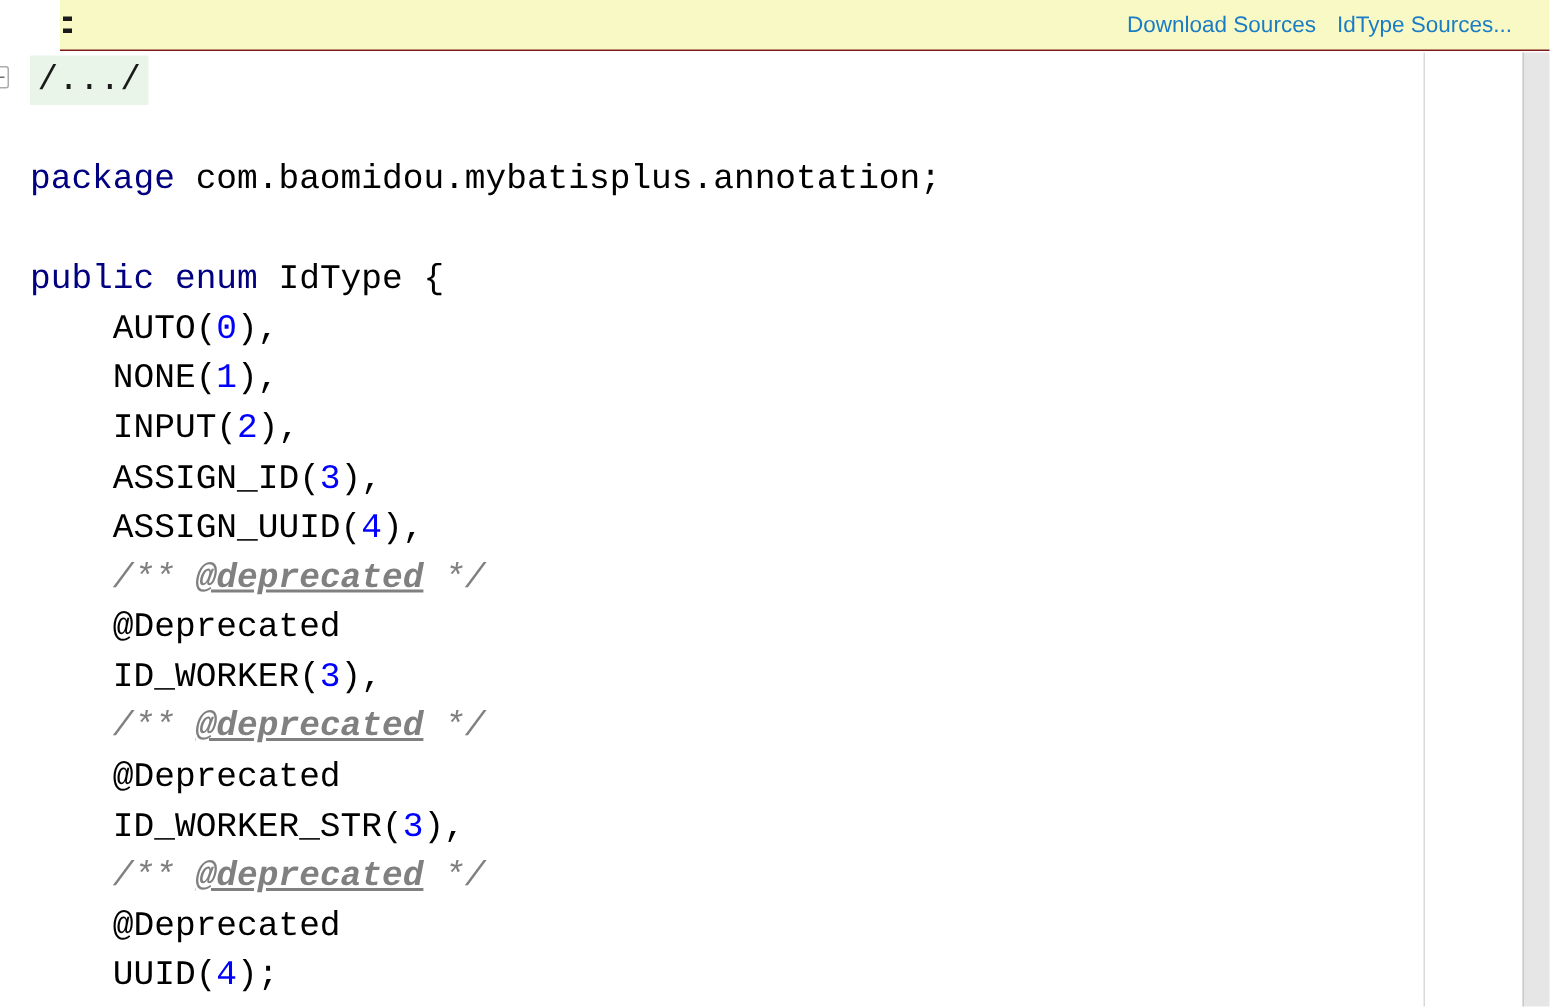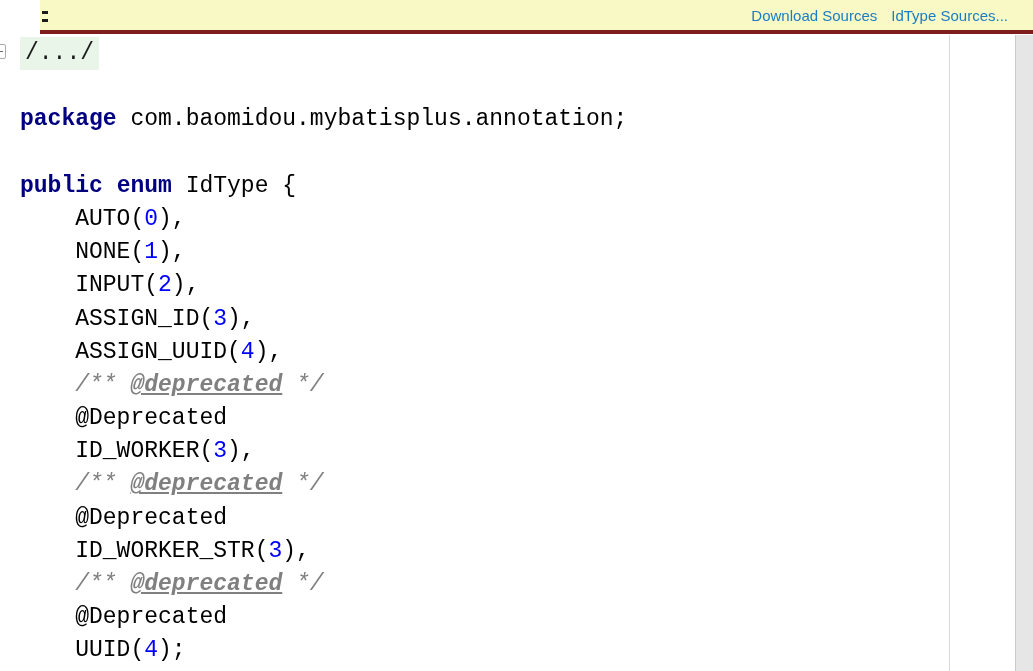--- a/index.html
+++ b/index.html
@@ -7,21 +7,21 @@
     width: 1033px; height: 671px;
     overflow: hidden;
     background: #ffffff;
     font-family: "Liberation Sans", sans-serif;
   }
   
   .banner {
     position: absolute; left: 0; top: 0; right: 0;
     height: 34px;
     background: var(--banner-bg, #f9f9c5);
-    border-bottom: 4px solid #7f1d1d;
+    border-bottom: 1px solid #7f1d1d;
     display: flex;
     align-items: center;
     justify-content: flex-end;
     gap: 14px;
     padding-right: 25px;
     box-sizing: border-box;
     margin-left: 40px;
   }
   .banner a {
     color: var(--link-color, #1a7cc4);
@@ -59,21 +59,21 @@
   .code-area {
     position: absolute; left: 20px; top: 2px; right: 80px; bottom: 0;
     font-family: "Liberation Mono", "DejaVu Sans Mono", monospace;
     font-size: 23px;
     line-height: 33.2px;
     white-space: pre;
     cursor: text;
   }
   .code-line { height: 33.2px; }
   .tok-pl  { color: var(--c-text, #000000); }
-  .tok-kw  { color: var(--c-kw, #000080); font-weight: bold; }
+  .tok-kw  { color: var(--c-kw, #000080); font-weight: normal; }
   .tok-num { color: var(--c-num, #0000ff); }
   .tok-cmt { color: var(--c-cmt, #808080); font-style: italic; }
   .tok-cmtb {
     color: var(--c-cmt, #808080);
     font-style: italic; font-weight: bold;
     text-decoration: underline;
   }
   .tok-fold {
     background: var(--c-foldbg, #e9f5e9);
     color: #1a1a1a;

